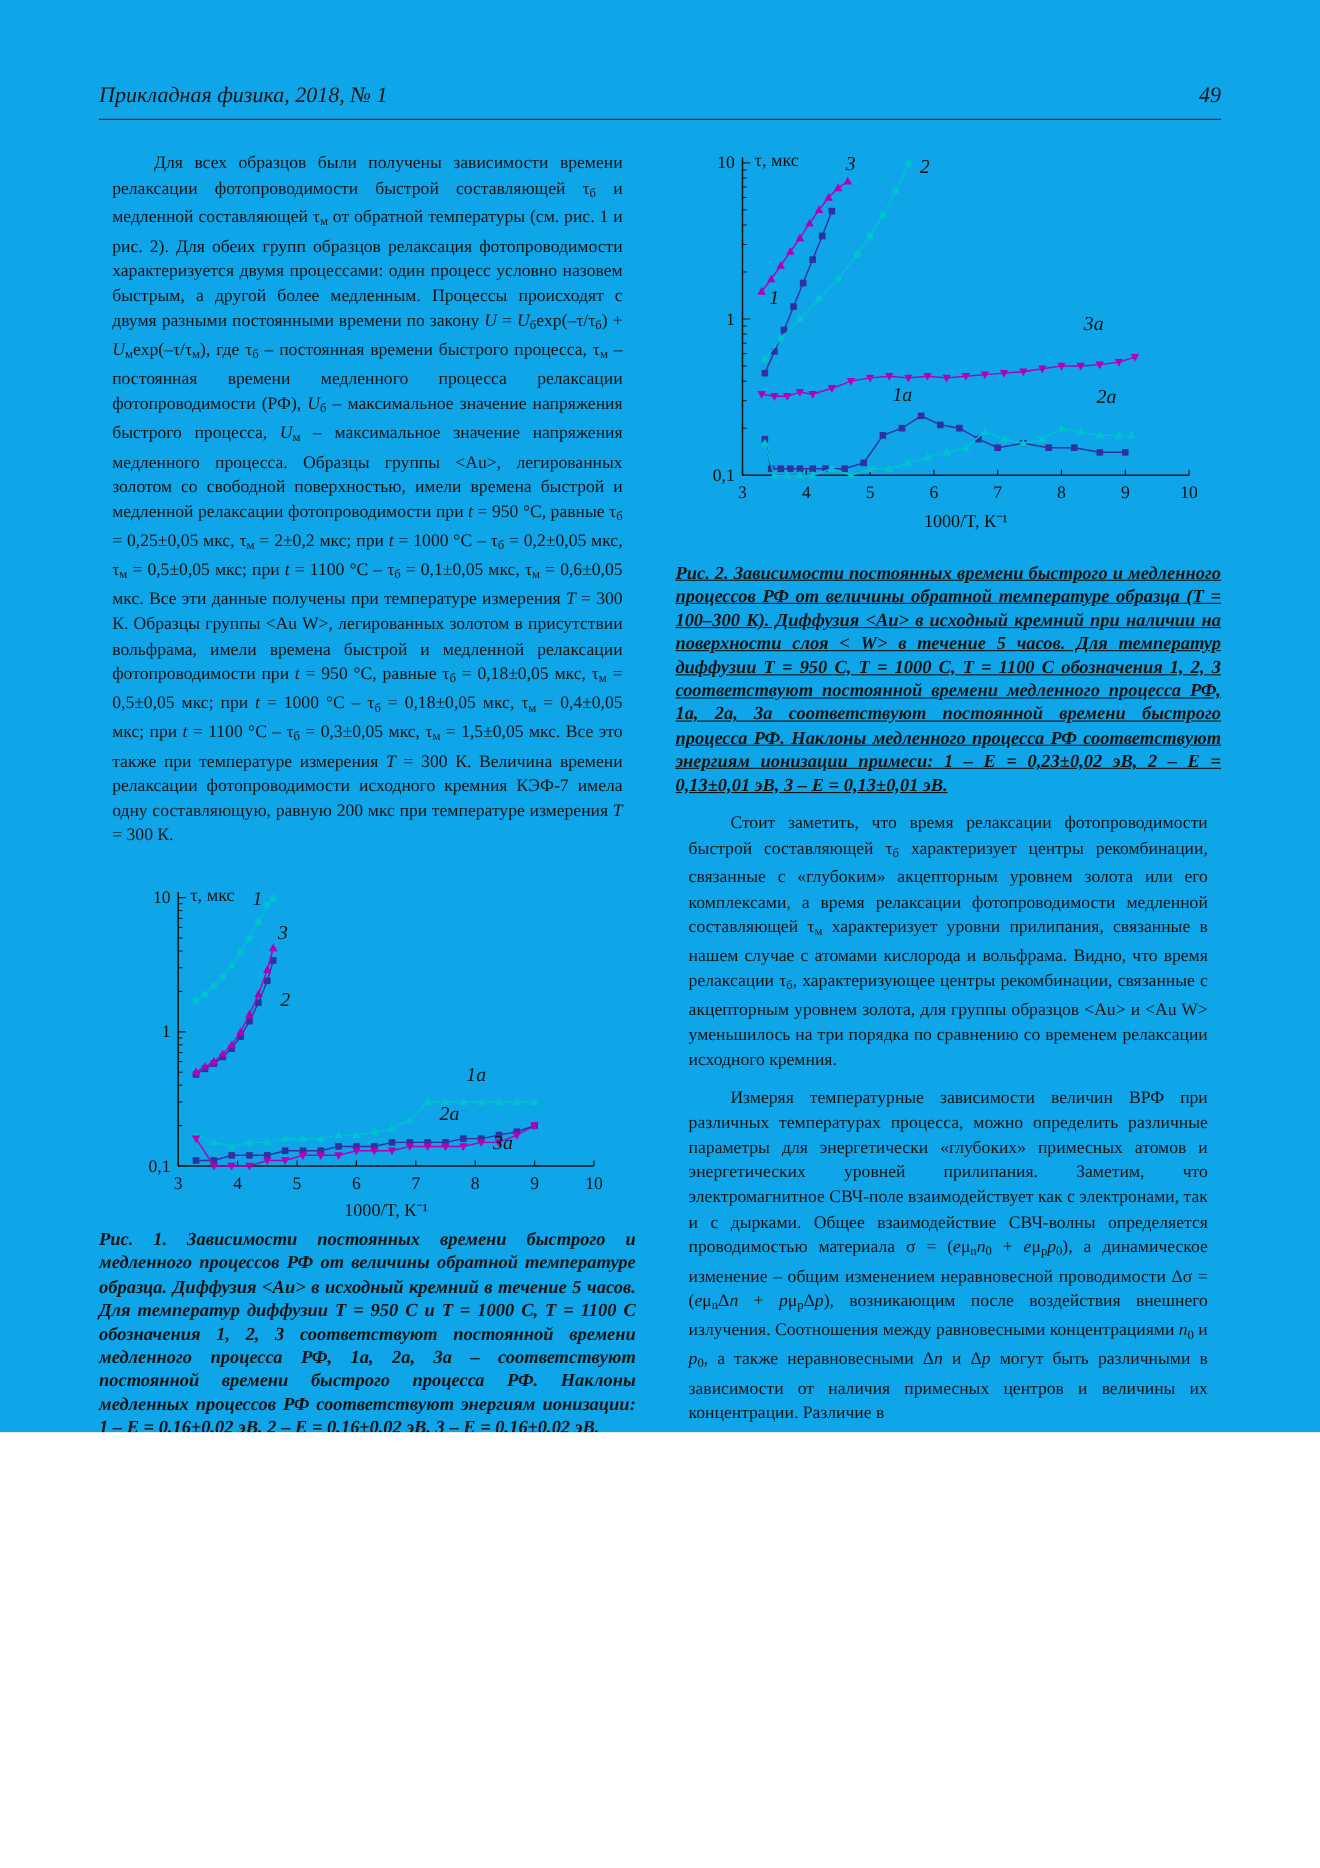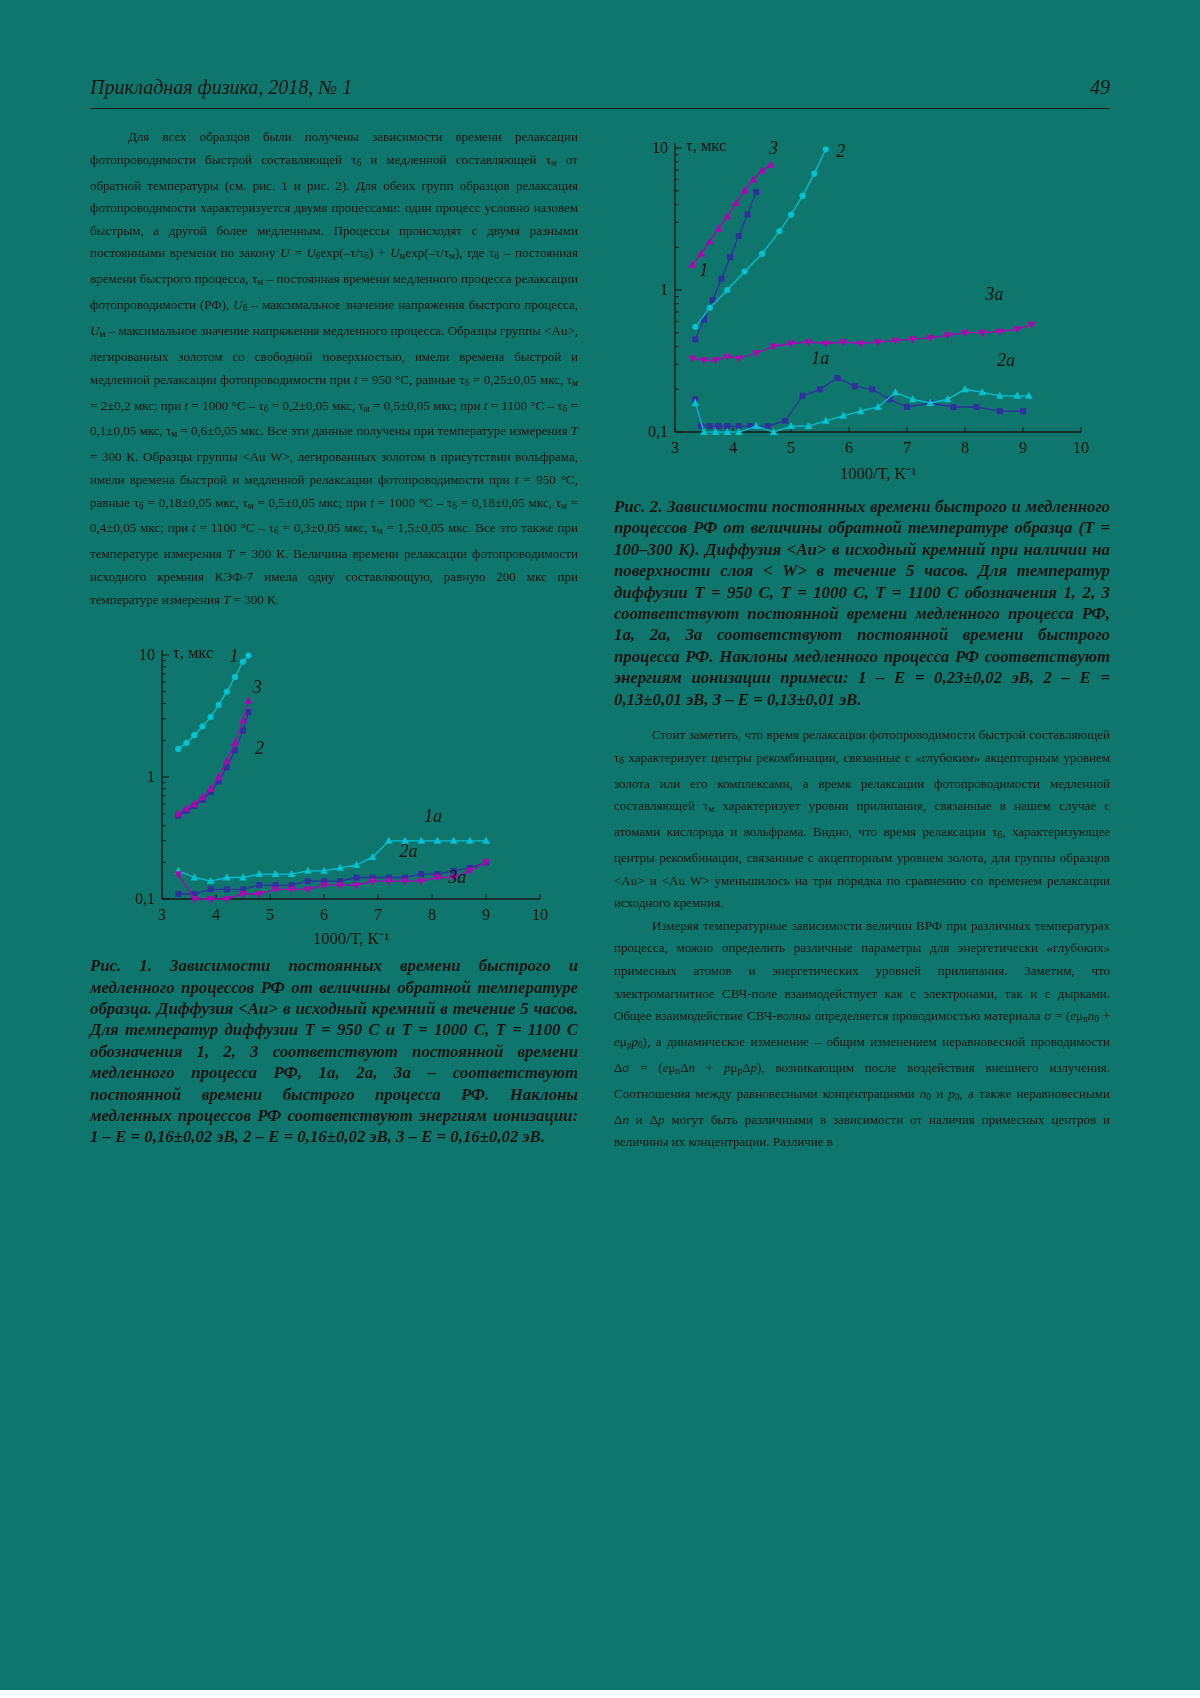--- a/index.html
+++ b/index.html
@@ -1,49 +1,49 @@
 <!DOCTYPE html>
 <html><head>
 <meta charset="utf-8">
 <style>
   html,body{margin:0;padding:0;background:#ffffff;}
   .page{
     position:relative;
-    width:1200px;height:1690px;
-    background:#0f766e;
+    width:1200px;height:1302px;
+    background:#0ea5e9;
     outline:1px solid #b9b9b9;
     overflow:hidden;
     font-family:"Liberation Serif", serif;
     color:#141414;
     box-sizing:border-box;
   }
   .inner{position:absolute;left:90px;top:76px;width:1020px;}
   .header{
     display:flex;justify-content:space-between;align-items:flex-end;
     font-style:italic;font-size:20px;
     padding-bottom:9px;border-bottom:1.6px solid #1c1c1c;
   }
   .columns{display:flex;gap:36px;margin-top:17px;}
   .col-left{width:488px;}
   .col-right{width:496px;}
   p.body{
-    margin:0;font-size:13px;line-height:22.6px;
+    margin:12px;font-size:16px;line-height:22.6px;
     text-align:justify;text-indent:38px;
     hyphens:auto;
   }
   .figure{margin:24px 0 0 0;}
   .figure.top{margin:0 0 0 0;}
   .chart{display:flex;justify-content:center;}
   .caption{
     margin-top:4px;
     font-size:16.8px;line-height:21.4px;
     font-weight:bold;font-style:italic;
     text-align:justify;
   }
-  .figure.top .caption{margin-top:10px;margin-bottom:14px;}
+  .figure.top .caption{margin-top:24px;margin-bottom:14px;text-decoration:underline;}
   sub{font-size:0.72em;vertical-align:-0.25em;}
 </style>
 </head>
 <body>
 
 <div class="page">
   <div class="inner">
 
     <div class="header">
       <span>Прикладная физика, 2018, № 1</span>

